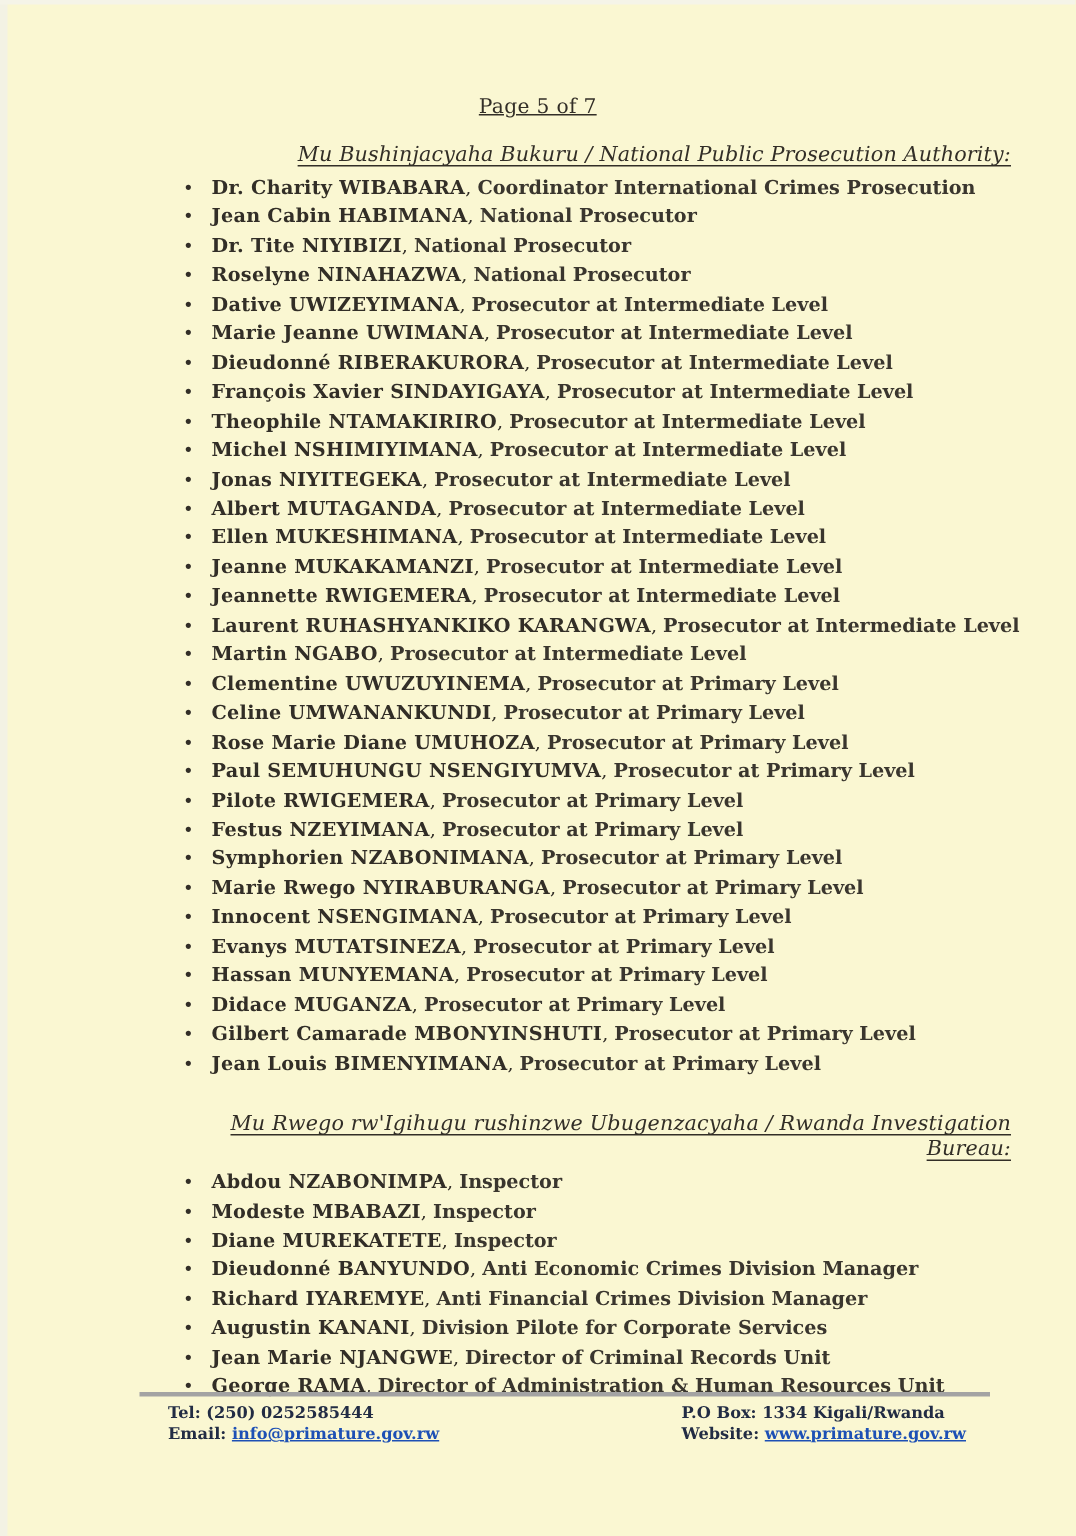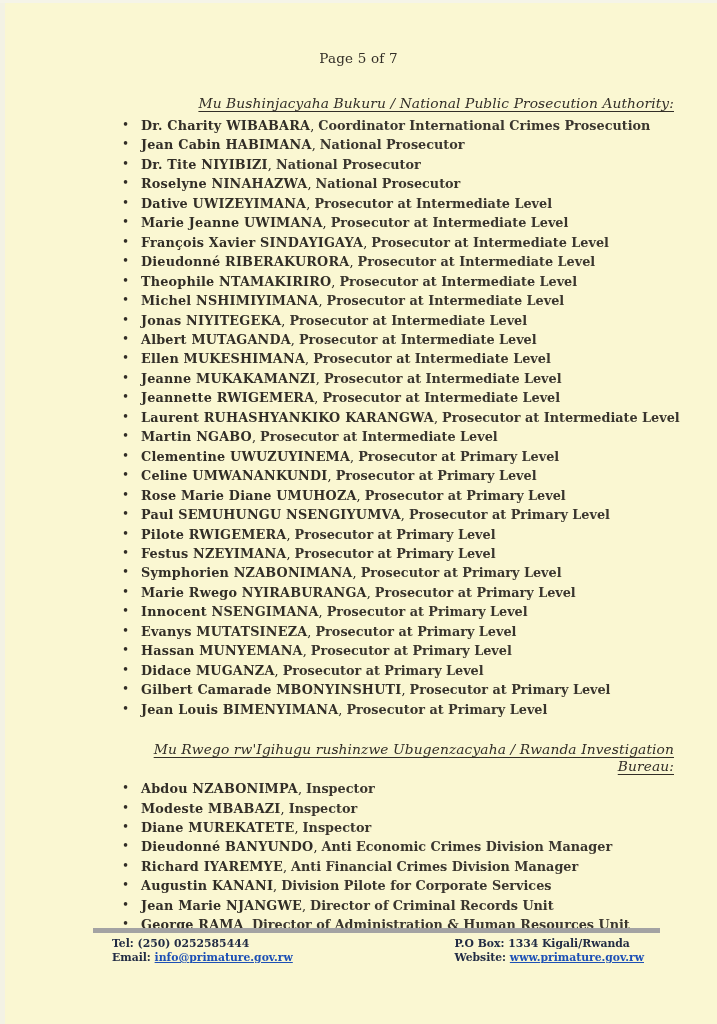--- a/index.html
+++ b/index.html
@@ -15,24 +15,25 @@
   .scan-edge-left {
     position: absolute; left: 0; top: 0; bottom: 0; width: 5px;
     background: #f3f2e4;
   }
   .scan-edge-top {
     position: absolute; left: 0; top: 0; right: 0; height: 3px;
     background: #f5f4e8;
   }
   .page-label {
     position: absolute;
-    top: 50px; left: 0; right: 0;
+    top: 63px; left: 0; right: 0;
     text-align: center;
     font-size: 13.5px;
     letter-spacing: 0.2px;
+    text-decoration: underline;
   }
   .content {
     position: absolute;
     left: 96px;
     top: 95px;
     width: 578px;
   }
   .section-heading {
     margin: 0;
     font-size: 13.8px;
@@ -64,21 +65,21 @@
     top: 0;
     font-size: 12px;
   }
   .person-name { font-weight: bold; letter-spacing: 0.2px; }
   .person-role { color: #3a362e; font-weight: bold; }
   .footer {
     position: absolute;
     left: 93px;
     top: 928px;
     width: 567px;
-    border-top: 5px solid #a3a3a3;
+    border-top: 3px solid #a3a3a3;
     padding-top: 4px;
     display: flex;
     justify-content: space-between;
     font-size: 10.8px;
     font-weight: bold;
     color: #222c44;
     line-height: 14px;
   }
   .footer-col.left { padding-left: 19px; }
   .footer-col.right { margin-right: 16px; }
@@ -99,22 +100,22 @@
 
 <div class="content">
   <h2 class="section-heading">Mu Bushinjacyaha Bukuru / National Public Prosecution Authority:</h2>
   <ul class="roster">
       <li><span class="person-name">Dr. Charity WIBABARA</span><span class="sep">, </span><span class="person-role">Coordinator International Crimes Prosecution</span></li>
       <li><span class="person-name">Jean Cabin HABIMANA</span><span class="sep">, </span><span class="person-role">National Prosecutor</span></li>
       <li><span class="person-name">Dr. Tite NIYIBIZI</span><span class="sep">, </span><span class="person-role">National Prosecutor</span></li>
       <li><span class="person-name">Roselyne NINAHAZWA</span><span class="sep">, </span><span class="person-role">National Prosecutor</span></li>
       <li><span class="person-name">Dative UWIZEYIMANA</span><span class="sep">, </span><span class="person-role">Prosecutor at Intermediate Level</span></li>
       <li><span class="person-name">Marie Jeanne UWIMANA</span><span class="sep">, </span><span class="person-role">Prosecutor at Intermediate Level</span></li>
+      <li><span class="person-name">Dieudonné RIBERAKURORA</span><span class="sep">, </span><span class="person-role">Prosecutor at Intermediate Level</span></li>
       <li><span class="person-name">François Xavier SINDAYIGAYA</span><span class="sep">, </span><span class="person-role">Prosecutor at Intermediate Level</span></li>
-      <li><span class="person-name">Dieudonné RIBERAKURORA</span><span class="sep">, </span><span class="person-role">Prosecutor at Intermediate Level</span></li>
       <li><span class="person-name">Theophile NTAMAKIRIRO</span><span class="sep">, </span><span class="person-role">Prosecutor at Intermediate Level</span></li>
       <li><span class="person-name">Michel NSHIMIYIMANA</span><span class="sep">, </span><span class="person-role">Prosecutor at Intermediate Level</span></li>
       <li><span class="person-name">Jonas NIYITEGEKA</span><span class="sep">, </span><span class="person-role">Prosecutor at Intermediate Level</span></li>
       <li><span class="person-name">Albert MUTAGANDA</span><span class="sep">, </span><span class="person-role">Prosecutor at Intermediate Level</span></li>
       <li><span class="person-name">Ellen MUKESHIMANA</span><span class="sep">, </span><span class="person-role">Prosecutor at Intermediate Level</span></li>
       <li><span class="person-name">Jeanne MUKAKAMANZI</span><span class="sep">, </span><span class="person-role">Prosecutor at Intermediate Level</span></li>
       <li><span class="person-name">Jeannette RWIGEMERA</span><span class="sep">, </span><span class="person-role">Prosecutor at Intermediate Level</span></li>
       <li><span class="person-name">Laurent RUHASHYANKIKO KARANGWA</span><span class="sep">, </span><span class="person-role">Prosecutor at Intermediate Level</span></li>
       <li><span class="person-name">Martin NGABO</span><span class="sep">, </span><span class="person-role">Prosecutor at Intermediate Level</span></li>
       <li><span class="person-name">Clementine UWUZUYINEMA</span><span class="sep">, </span><span class="person-role">Prosecutor at Primary Level</span></li>

